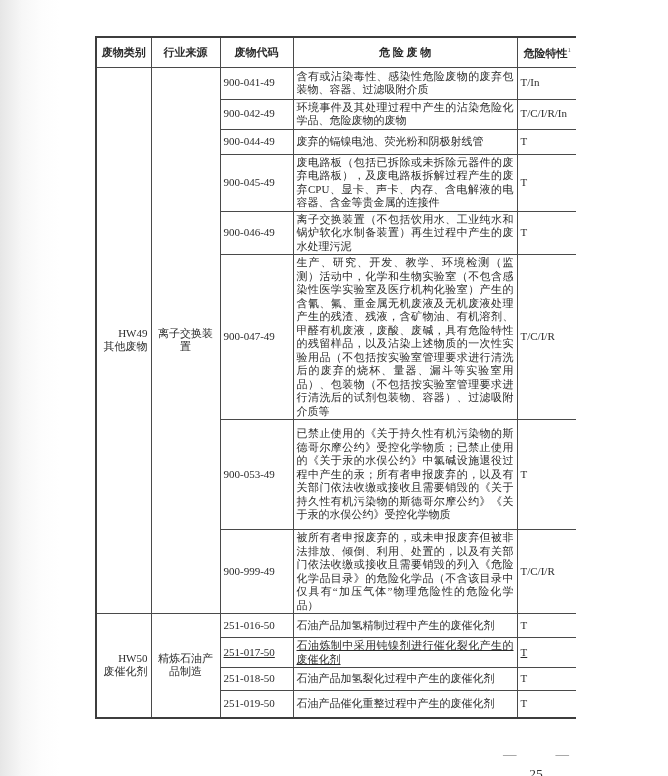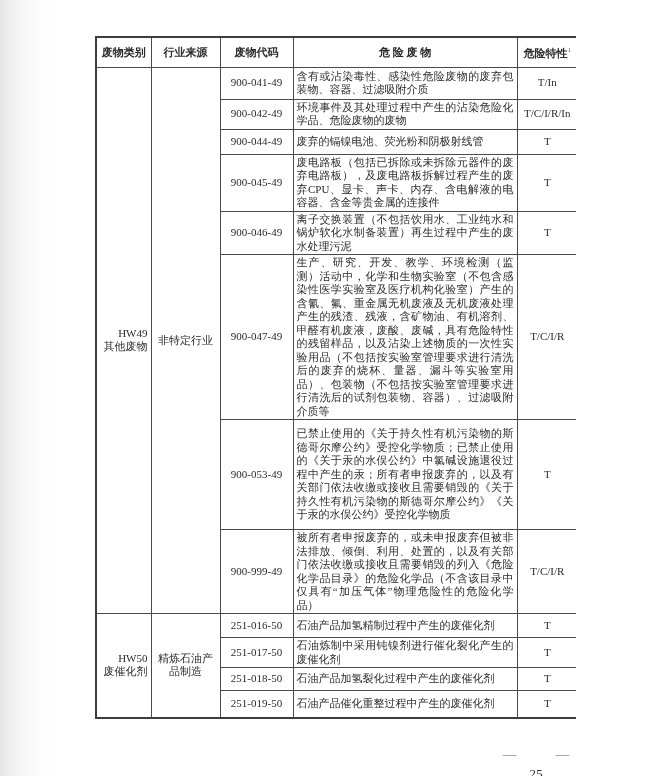--- a/index.html
+++ b/index.html
@@ -42,30 +42,28 @@
     text-align: center;
     white-space: nowrap;
   }
   th.hcell sup {
     font-weight: normal;
     font-size: 7px;
     color: #666;
     vertical-align: super;
   }
   td.code-cell {
-    text-align: center;
     white-space: nowrap;
     font-size: 11px;
   }
   td.desc-cell {
     text-align: justify;
     text-justify: inter-ideograph;
   }
   td.hazard-cell {
-    text-align: center;
     font-size: 11px;
   }
   td.cat-cell, td.ind-cell {
     text-align: center;
   }
   td.cat-cell .line, td.ind-cell .line {
     display: block;
     text-align: right;
   }
   td.ind-cell { padding: 1px 1px; }
@@ -73,21 +71,21 @@
   tr.rh  { height: 30px; }
   tr.r0  { height: 32px; }
   tr.r1  { height: 28px; }
   tr.r2  { height: 25px; }
   tr.r3  { height: 57px; }
   tr.r4  { height: 42px; }
   tr.r5  { height: 162px; }
   tr.r6  { height: 110px; }
   tr.r7  { height: 77px; }
   tr.r8  { height: 24px; }
-  tr.r9  { height: 30px; }
+  tr.r9  { height: 30px; text-decoration: underline; }
   tr.r10 { height: 23px; margin-left: 36px; }
   tr.r11 { height: 27px; padding-left: 36px; }
 
   .footer {
     position: absolute;
     left: 503px;
     top: 726px;
     width: 66px;
     display: flex;
     justify-content: space-between;
@@ -119,21 +117,21 @@
       <th class="hcell">废物代码</th>
       <th class="hcell">危 险 废 物</th>
       <th class="hcell"><span>危险特性</span><sup>1</sup></th>
     </tr>
 
     <tr class="r0">
       <td class="cat-cell" rowspan="8">
         <span class="line">HW49</span>
         <span class="line">其他废物</span>
       </td>
-      <td class="ind-cell" rowspan="8">非特定行业</td>
+      <td class="ind-cell" rowspan="8">离子交换装置</td>
       <td class="code-cell">900-041-49</td>
       <td class="desc-cell">含有或沾染毒性、感染性危险废物的废弃包装物、容器、过滤吸附介质</td>
       <td class="hazard-cell">T/In</td>
     </tr>
     <tr class="r1">
       <td class="code-cell">900-042-49</td>
       <td class="desc-cell">环境事件及其处理过程中产生的沾染危险化学品、危险废物的废物</td>
       <td class="hazard-cell">T/C/I/R/In</td>
     </tr>
     <tr class="r2">

